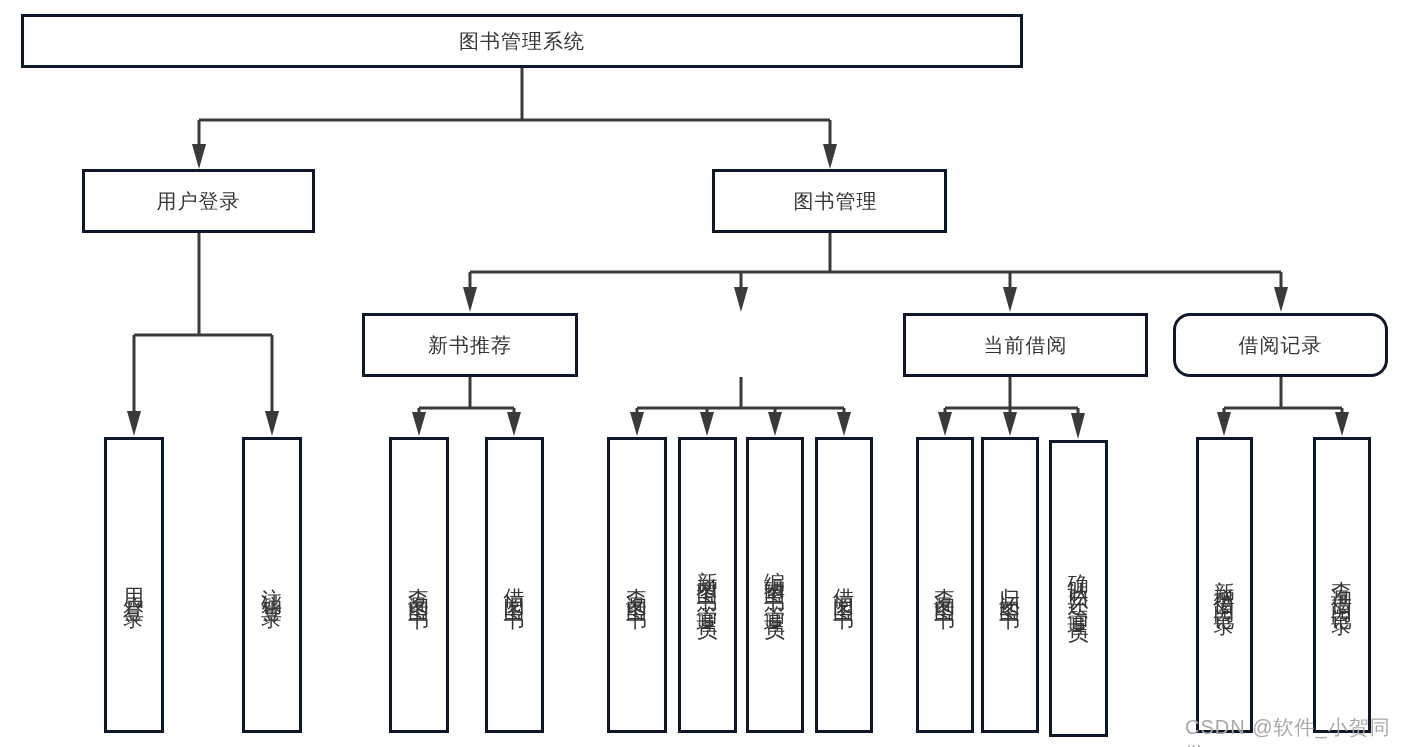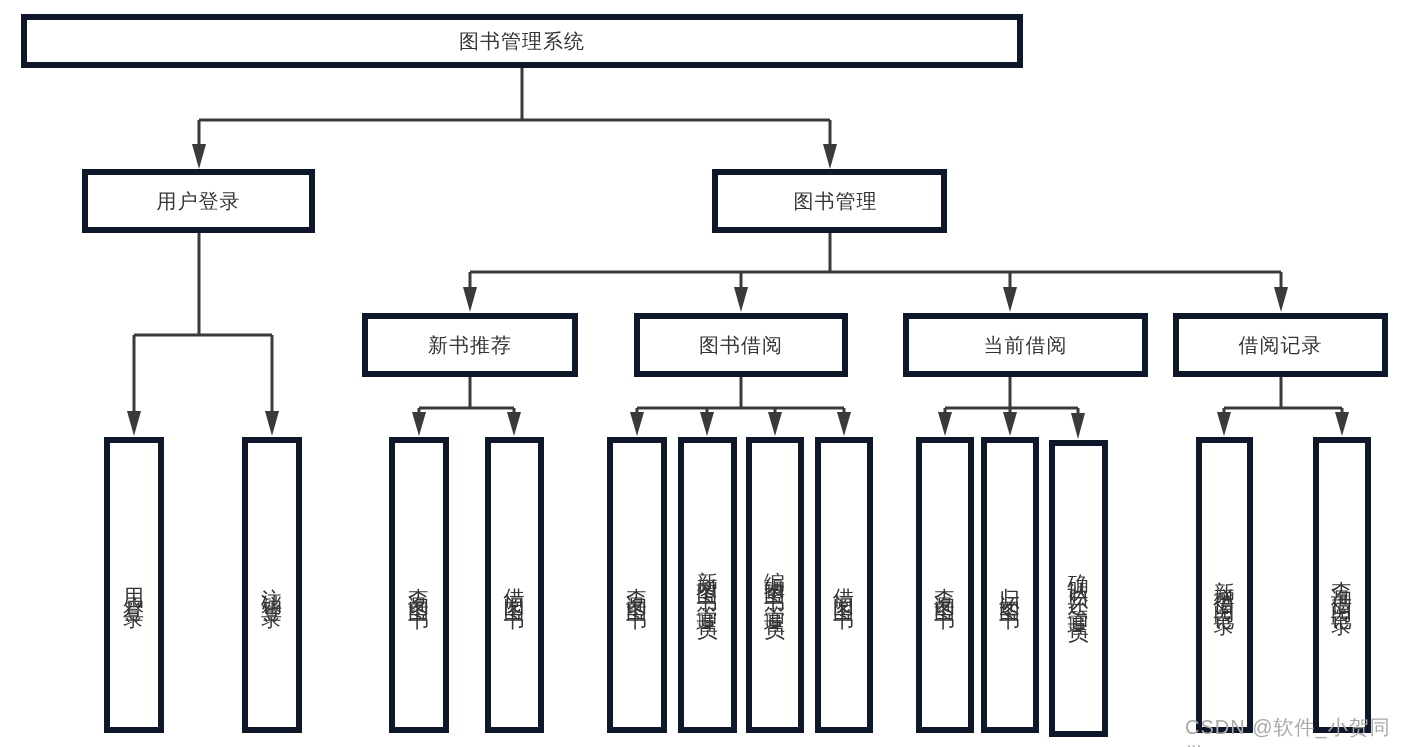--- a/index.html
+++ b/index.html
@@ -12,21 +12,21 @@
     font-family: "Liberation Sans", "DejaVu Sans", sans-serif;
   }
   .wires {
     position: absolute;
     left: 0; top: 0;
     width: 1405px; height: 747px;
   }
   .box {
     position: absolute;
     box-sizing: border-box;
-    border: 6px solid #0f172a;
+    border: 3px solid #0f172a;
     background: #ffffff;
     display: flex;
     align-items: center;
     justify-content: center;
     color: #353535;
     font-size: 20px;
     letter-spacing: 1px;
     white-space: nowrap;
   }
   .vbox {
@@ -87,23 +87,22 @@
       <polygon points="1335,412 1349,412 1342,436"></polygon>
     </g>
   </svg>
 
   <div class="box" style="left:21px; top:14px; width:1002px; height:54px;">图书管理系统</div>
 
   <div class="box" style="left:82px; top:169px; width:233px; height:64px;">用户登录</div>
   <div class="box" style="left:712px; top:169px; width:235px; height:64px;padding-left:12px;">图书管理</div>
 
   <div class="box" style="left:362px; top:313px; width:216px; height:64px;">新书推荐</div>
-  <div class="box" style="left:634px; top:313px; width:214px; height:64px;">图书借阅</div>
   <div class="box" style="left:903px; top:313px; width:245px; height:64px;">当前借阅</div>
-  <div class="box" style="left:1173px; top:313px; width:215px; height:64px;">借阅记录</div>
+  <div class="box" style="left:1173px; top:313px; width:215px; height:64px;border-radius:17px;">借阅记录</div>
 
   <div class="box vbox" style="left:104px; top:437px; width:60px; height:296px;">用户登录</div>
   <div class="box vbox" style="left:242px; top:437px; width:60px; height:296px;">注销登录</div>
 
   <div class="box vbox" style="left:389px; top:437px; width:60px; height:296px;">查询图书</div>
   <div class="box vbox" style="left:485px; top:437px; width:59px; height:296px;">借阅图书</div>
 
   <div class="box vbox" style="left:607px; top:437px; width:60px; height:296px;">查询图书</div>
   <div class="box vbox" style="left:678px; top:437px; width:59px; height:296px;">新增图书（管理员）</div>
   <div class="box vbox" style="left:746px; top:437px; width:58px; height:296px;">编辑图书（管理员）</div>

